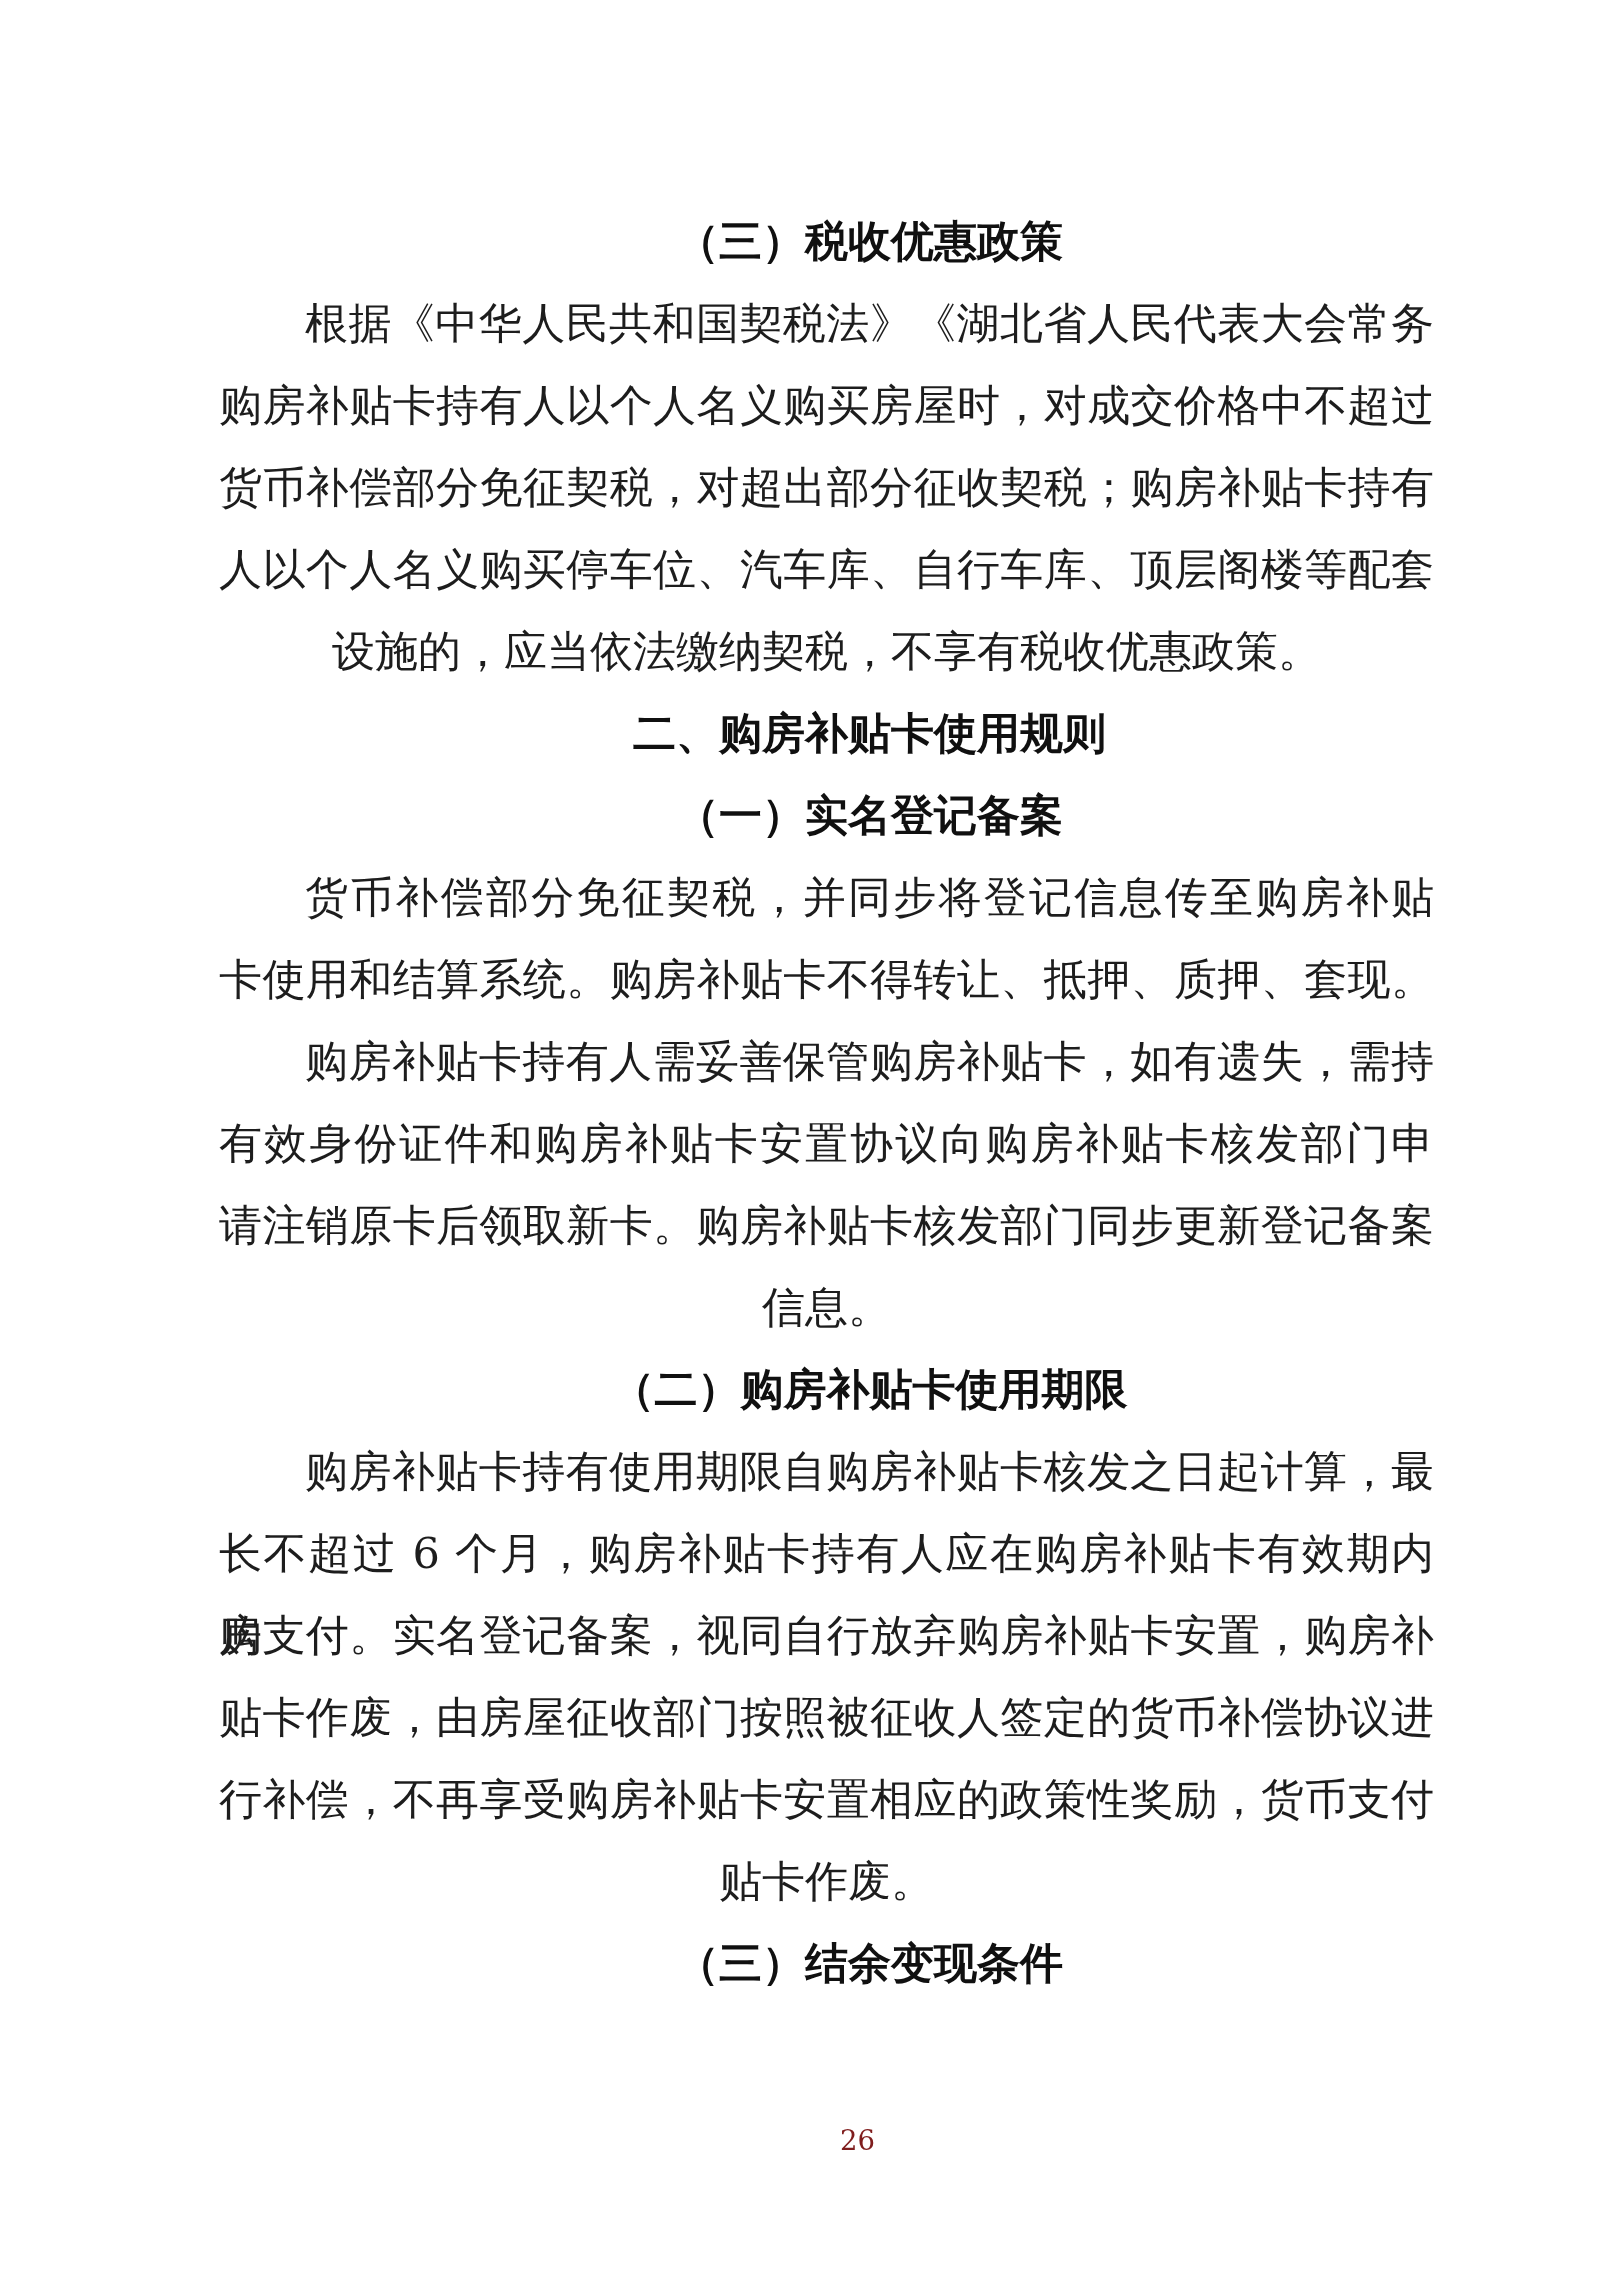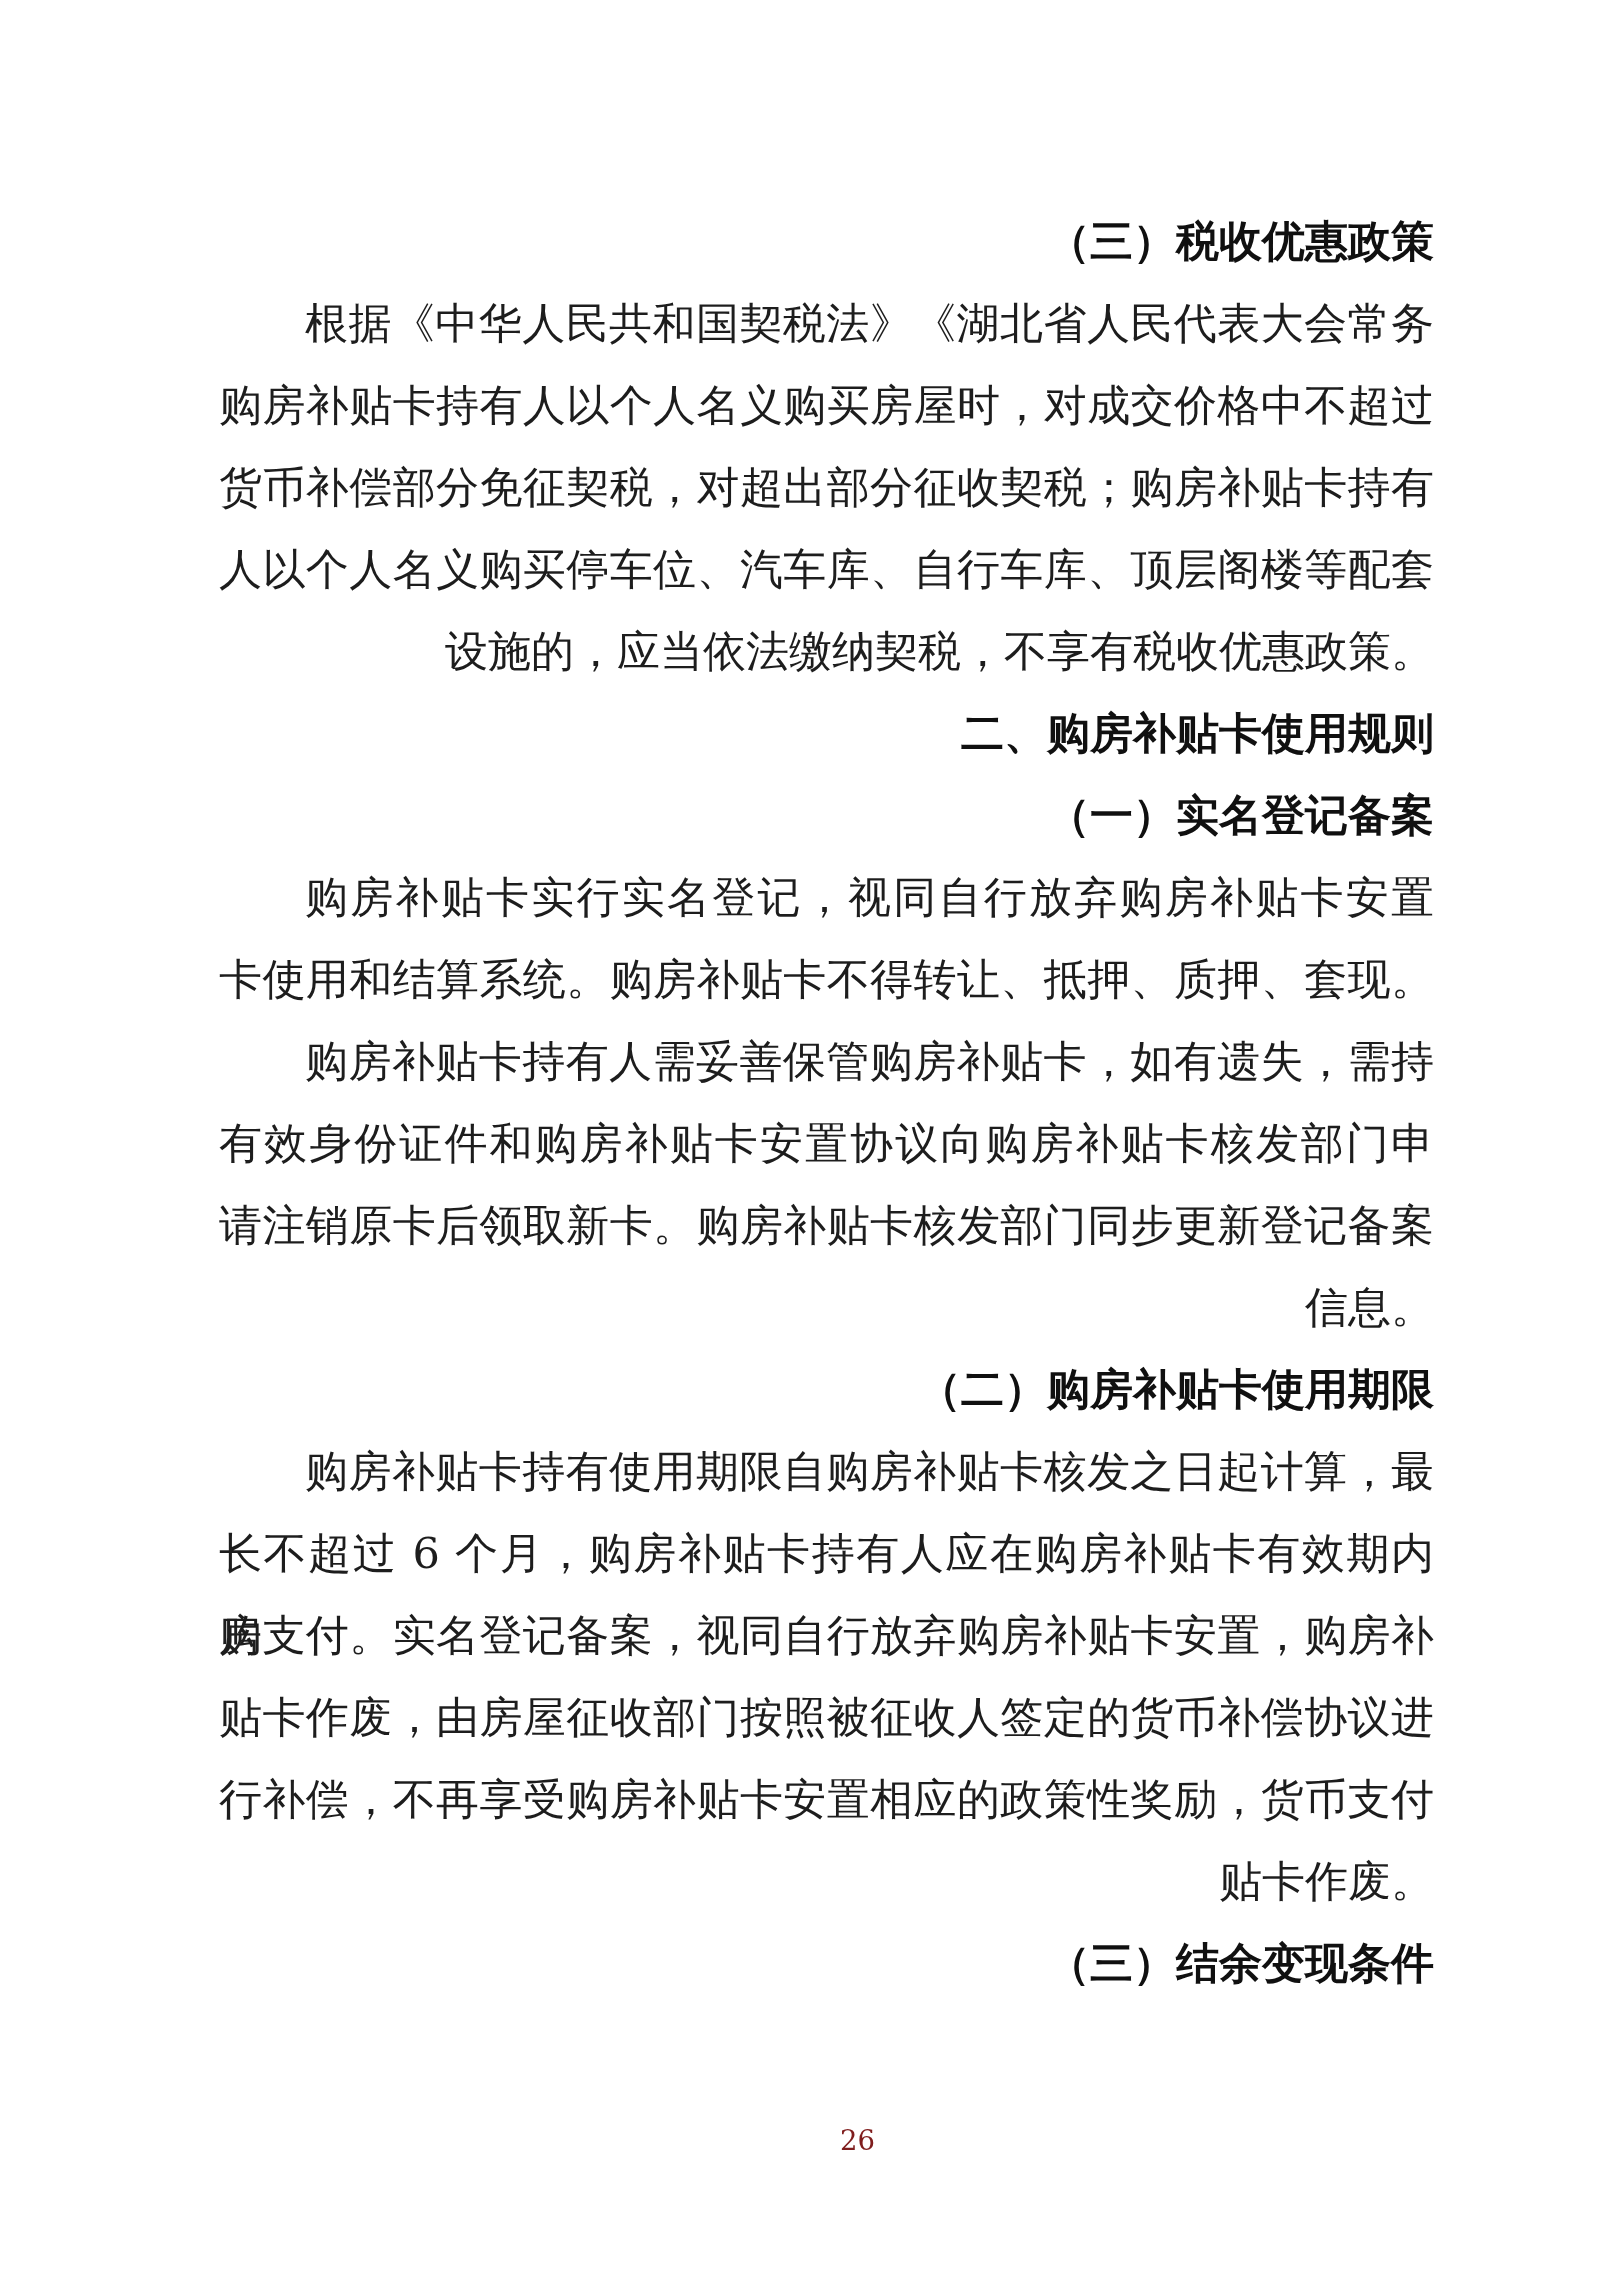--- a/index.html
+++ b/index.html
@@ -21,21 +21,21 @@
     left: 219px;
     top: 200px;
     width: 1215px;
   }
   .line {
     height: 82px;
     line-height: 82px;
     font-size: 43px;
     letter-spacing: 0;
     white-space: nowrap;
-    text-align: right;
+    text-align: center;
   }
   .line.indent {
     text-indent: 86px;
   }
   .line.justify {
     text-align: justify;
     text-align-last: justify;
     white-space: normal;
   }
   .line.heading {
@@ -58,21 +58,21 @@
 <div class="page">
   <div class="doc" id="doc-lines">
       <div class="line heading indent">（三）税收优惠政策</div>
       <div class="line indent justify">根据《中华人民共和国契税法》《湖北省人民代表大会常务</div>
       <div class="line justify">购房补贴卡持有人以个人名义购买房屋时，对成交价格中不超过</div>
       <div class="line justify">货币补偿部分免征契税，对超出部分征收契税；购房补贴卡持有</div>
       <div class="line justify">人以个人名义购买停车位、汽车库、自行车库、顶层阁楼等配套</div>
       <div class="line">设施的，应当依法缴纳契税，不享有税收优惠政策。</div>
       <div class="line heading indent">二、购房补贴卡使用规则</div>
       <div class="line heading indent">（一）实名登记备案</div>
-      <div class="line indent justify">购房补贴卡实行实名登记，视同自行放弃购房补贴卡安置</div>
+      <div class="line indent justify">货币补偿部分免征契税，并同步将登记信息传至购房补贴</div>
       <div class="line justify">卡使用和结算系统。购房补贴卡不得转让、抵押、质押、套现。</div>
       <div class="line indent justify">购房补贴卡持有人需妥善保管购房补贴卡，如有遗失，需持</div>
       <div class="line justify">有效身份证件和购房补贴卡安置协议向购房补贴卡核发部门申</div>
       <div class="line justify">请注销原卡后领取新卡。购房补贴卡核发部门同步更新登记备案</div>
       <div class="line">信息。</div>
       <div class="line heading indent">（二）购房补贴卡使用期限</div>
       <div class="line indent justify">购房补贴卡持有使用期限自购房补贴卡核发之日起计算，最</div>
       <div class="line justify">长不超过 6 个月，购房补贴卡持有人应在购房补贴卡有效期内购</div>
       <div class="line justify">房支付。实名登记备案，视同自行放弃购房补贴卡安置，购房补</div>
       <div class="line justify">贴卡作废，由房屋征收部门按照被征收人签定的货币补偿协议进</div>

